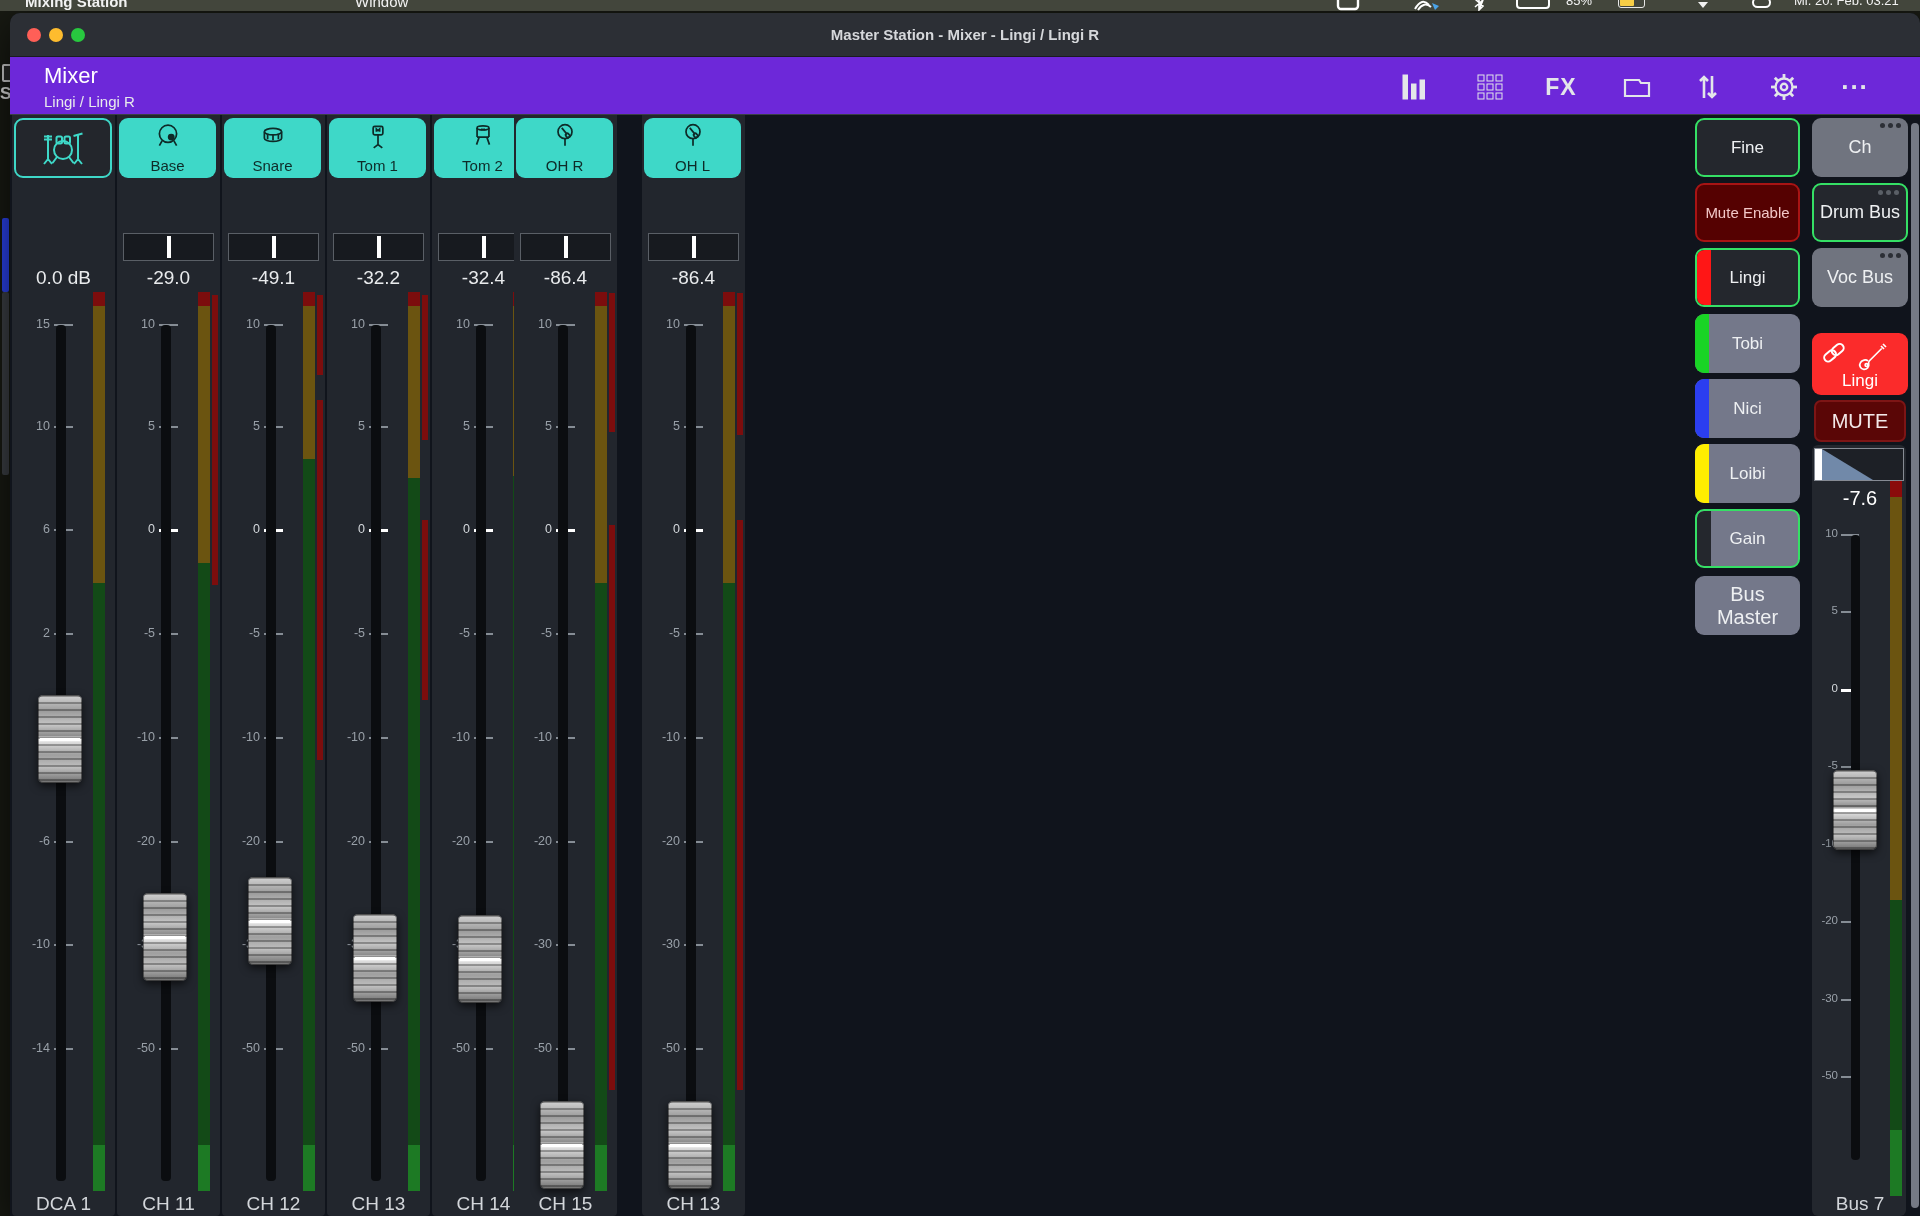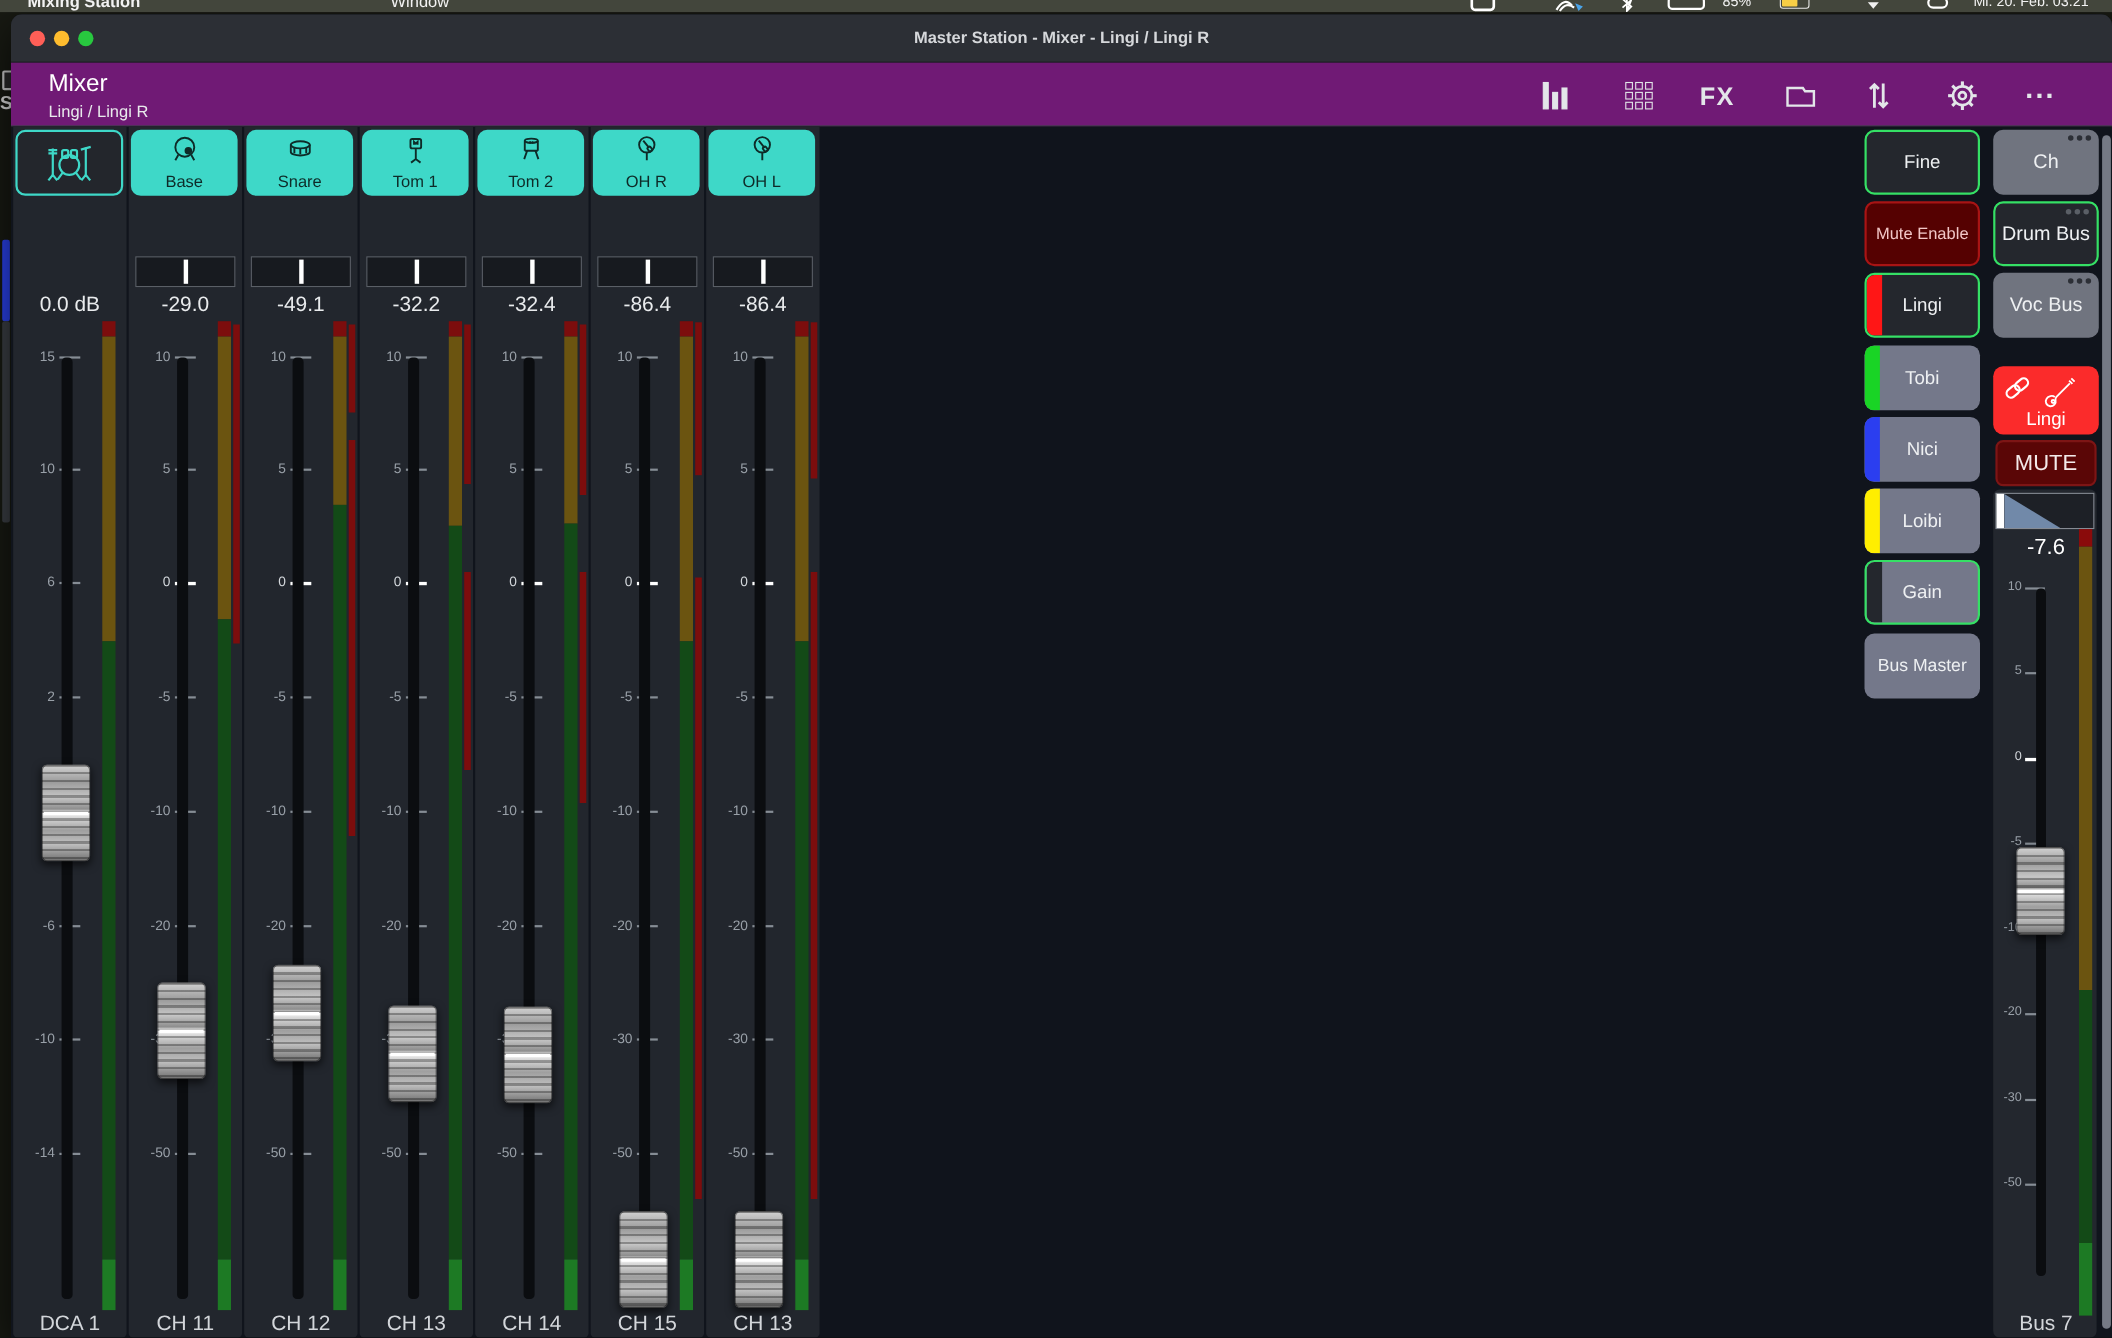--- a/index.html
+++ b/index.html
@@ -28,33 +28,33 @@
   #window{position:absolute;left:10px;top:13px;width:1910px;height:1203px;background:#10141c;
     border-radius:10px 10px 0 0;overflow:hidden;box-shadow:0 10px 40px rgba(0,0,0,.7);z-index:3}
   #titlebar{position:absolute;left:0;top:0;right:0;height:44px;background:#2c2f35;border-bottom:1px solid #1a1c20}
   .tl{position:absolute;top:15px;width:14px;height:14px;border-radius:50%}
   #tl-close{left:17px;background:#ff5f57}
   #tl-min{left:39px;background:#febc2e}
   #tl-zoom{left:61px;background:#28c83f}
   #titlebar .wtitle{position:absolute;left:0;right:0;top:0;height:44px;line-height:44px;text-align:center;
     color:#d6d8db;font-size:15px;font-weight:bold}
 
-  #appheader{position:absolute;left:0;top:44px;right:0;height:58px;background:#701a75;border-bottom:1px solid #3a3f46}
+  #appheader{position:absolute;left:0;top:44px;right:0;height:58px;background:#6d28d9;border-bottom:1px solid #3a3f46}
   #appheader .h1{position:absolute;left:34px;top:6px;font-size:22px;color:#fff}
   #appheader .h2{position:absolute;left:34px;top:36px;font-size:15px;color:#e8eaec}
   .hicon{position:absolute;top:12px;width:44px;height:36px;display:flex;align-items:center;justify-content:center;color:#e3e6e9;cursor:pointer}
   .hicon svg{stroke:#e3e6e9;fill:none}
   .fxtxt{font-size:23px;font-weight:600;letter-spacing:1px}
   .moretxt{font-size:26px;font-weight:bold;letter-spacing:2px;line-height:10px;margin-top:-14px}
 
   #content{position:absolute;left:0;top:102px;right:0;bottom:0;background:#10141c}
 
   
   .strip{position:absolute;top:0;width:103px;height:1101px;background:#22262d;border-radius:0 0 4px 4px}
-  .s0{left:2px}.s1{left:107px}.s2{left:212px}.s3{left:317px}.s4{left:422px}.s5{left:527px}.s6{left:632px}
+  .s0{left:2px}.s1{left:107px}.s2{left:212px}.s3{left:317px}.s4{left:422px}.s5{left:504px}.s6{left:632px}
 
   .chbtn{position:absolute;left:2px;top:3px;width:97px;height:60px;border:none;border-radius:9px;
     background:var(--teal);cursor:pointer;padding:0}
   .chbtn .clab{position:absolute;left:0;right:0;bottom:4px;text-align:center;font-size:15px;color:#0e2b28;font-family:"Liberation Sans",sans-serif}
   .chbtn .cicon{position:absolute;left:0;right:0;top:3px;display:flex;justify-content:center}
   .chbtn .cicon svg{stroke:#0e2b28;fill:none}
   .dcabtn{position:absolute;left:2px;top:3px;width:98px;height:60px;background:#23262c;border:2px solid var(--teal);
     border-radius:9px;cursor:pointer;display:flex;align-items:center;justify-content:center;padding:0}
   .dcabtn svg{stroke:var(--teal);fill:none}
 
@@ -685,21 +685,21 @@
     </div>
 
     <div id="sideleft">
       <button class="sbtn dark selected sl0"><span>Fine</span></button>
       <button class="sbtn mute-en sl1"><span>Mute Enable</span></button>
       <button class="sbtn dark selected sl2"><i class="stripe" style="background: rgb(255, 22, 22);"></i><span>Lingi</span></button>
       <button class="sbtn sl3"><i class="stripe" style="background: rgb(25, 212, 37);"></i><span>Tobi</span></button>
       <button class="sbtn sl4"><i class="stripe" style="background: rgb(43, 62, 240);"></i><span>Nici</span></button>
       <button class="sbtn sl5"><i class="stripe" style="background: rgb(255, 238, 0);"></i><span>Loibi</span></button>
       <button class="sbtn selected sl6"><i class="stripe" style="background: rgb(36, 39, 45);"></i><span>Gain</span></button>
-      <button class="sbtn sl7" style="font-size:16px"><span>Bus Master</span></button>
+      <button class="sbtn sl7" style="font-size:20px"><span>Bus Master</span></button>
     </div>
 
     <div id="sideright">
       <button class="tab tr0"><span>Ch</span><span class="dots">
             <i></i>
             <i></i>
             <i></i>
           </span></button>
       <button class="tab dark tr1"><span>Drum Bus</span><span class="dots">
             <i></i>

